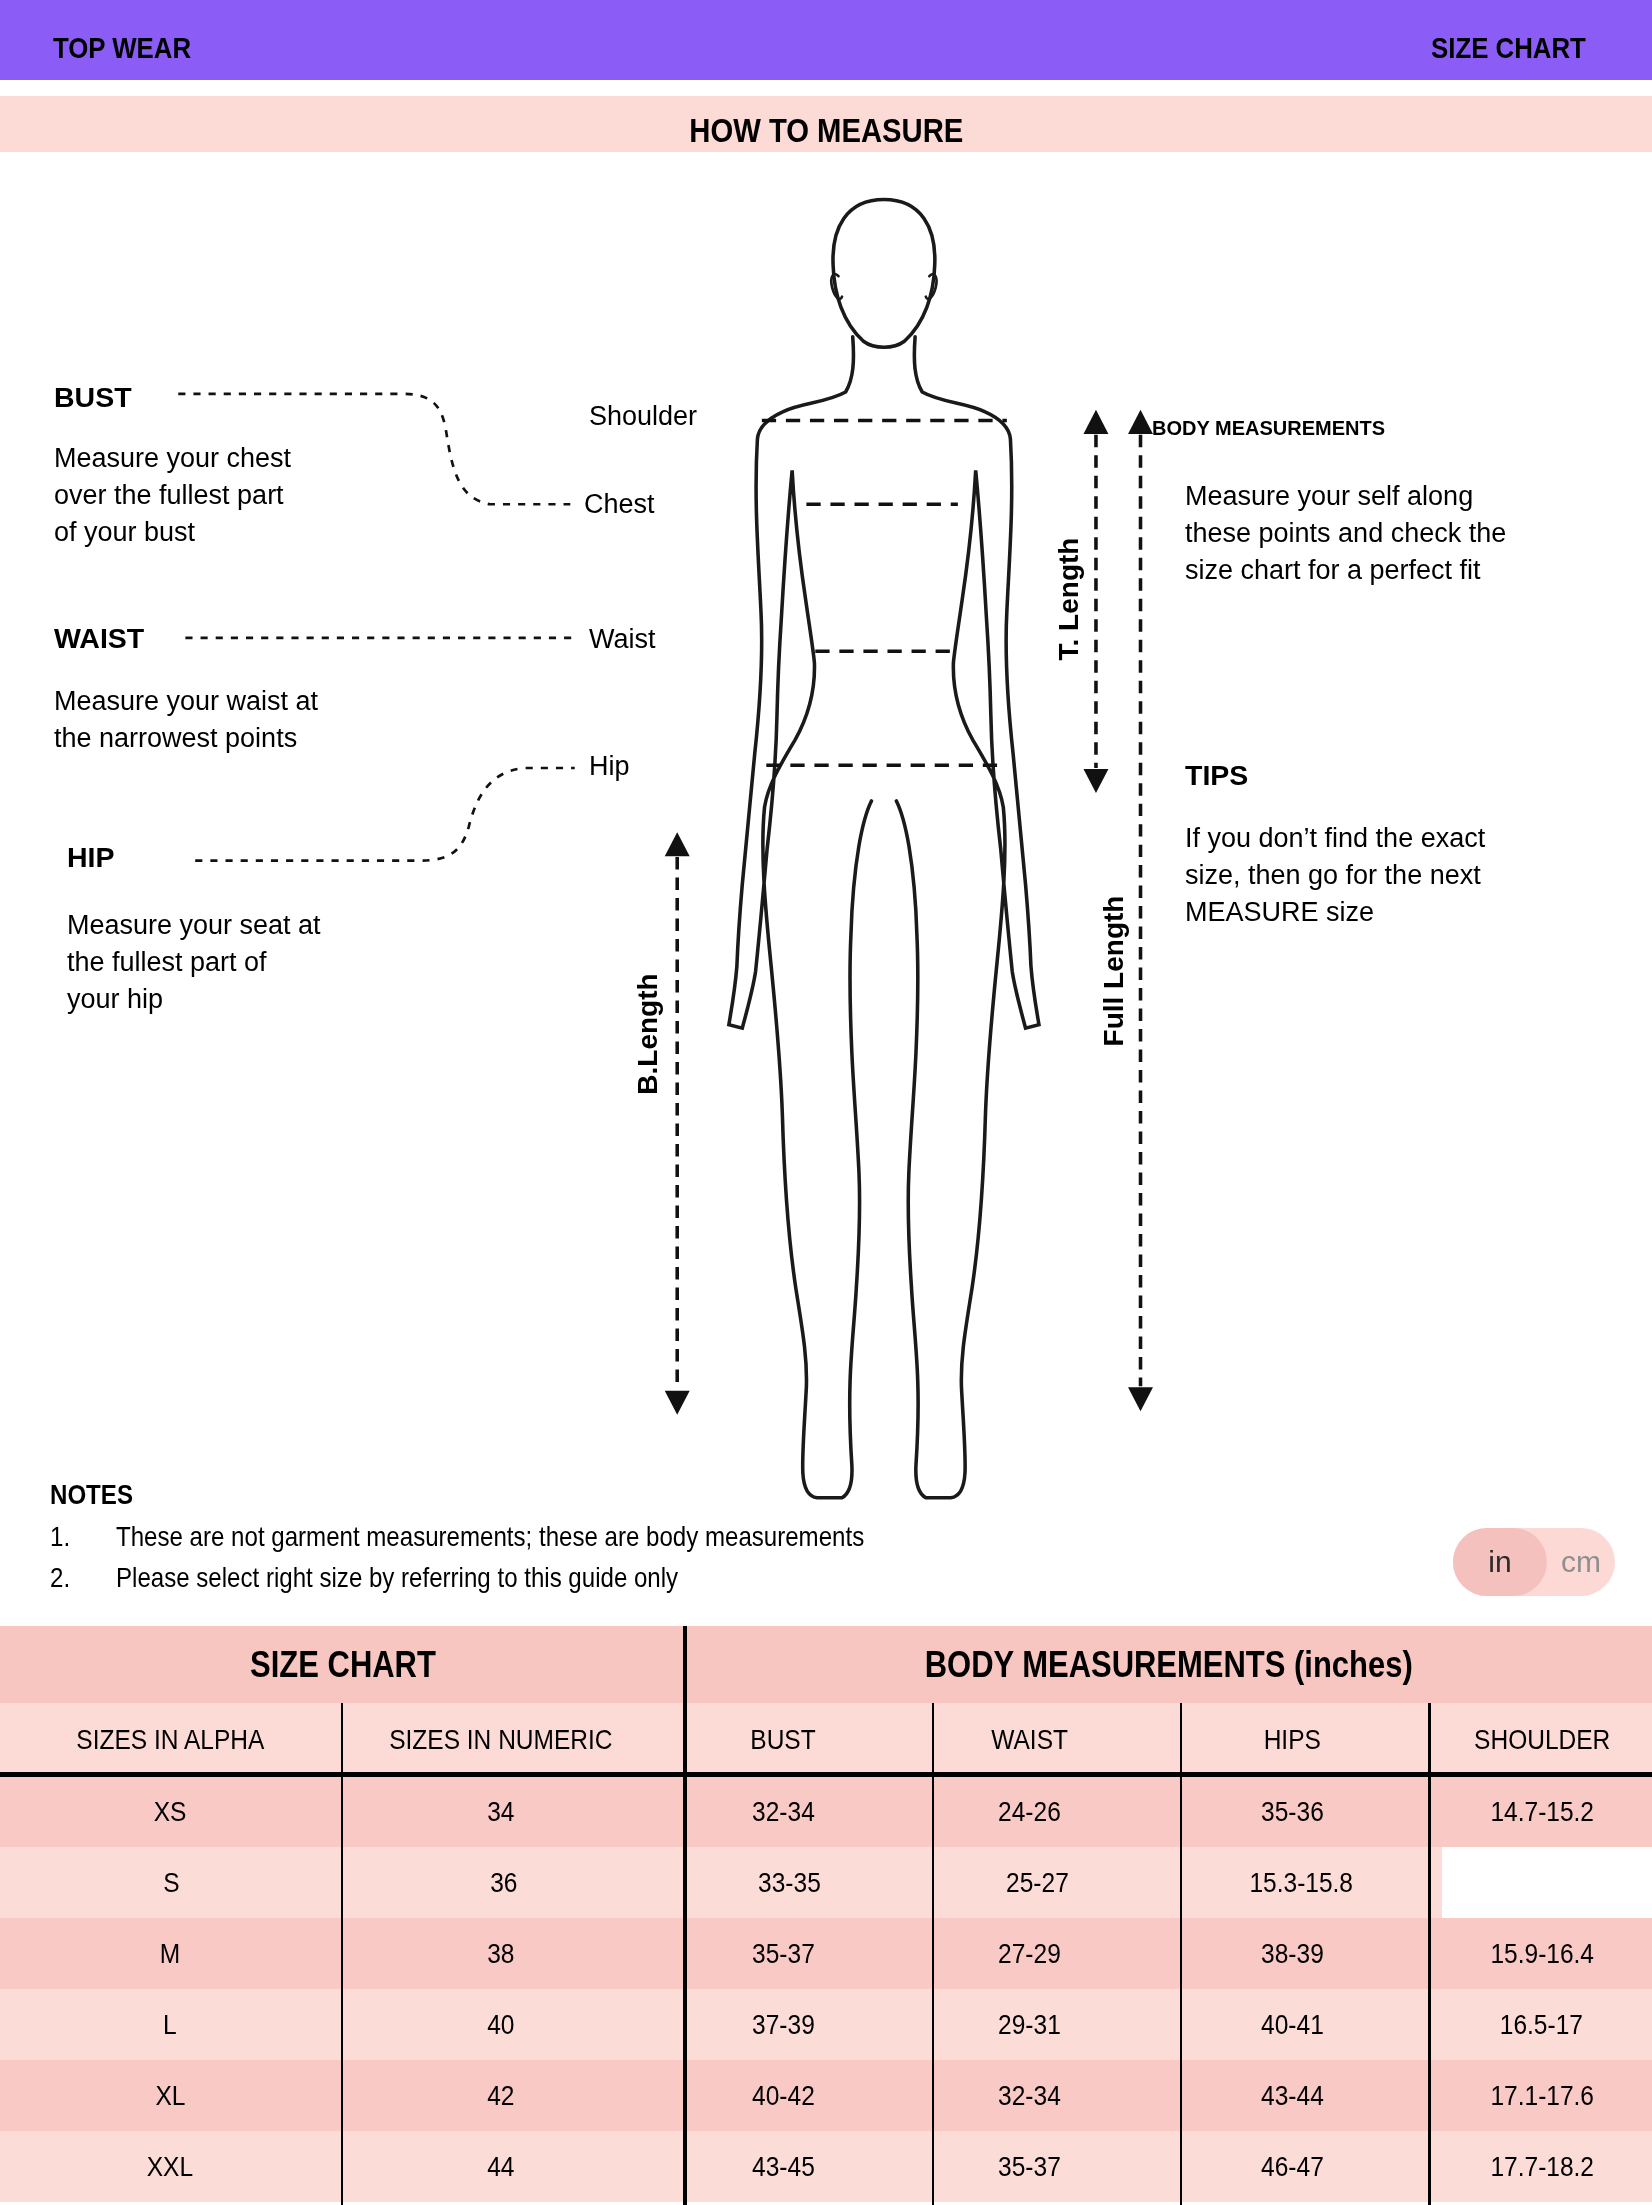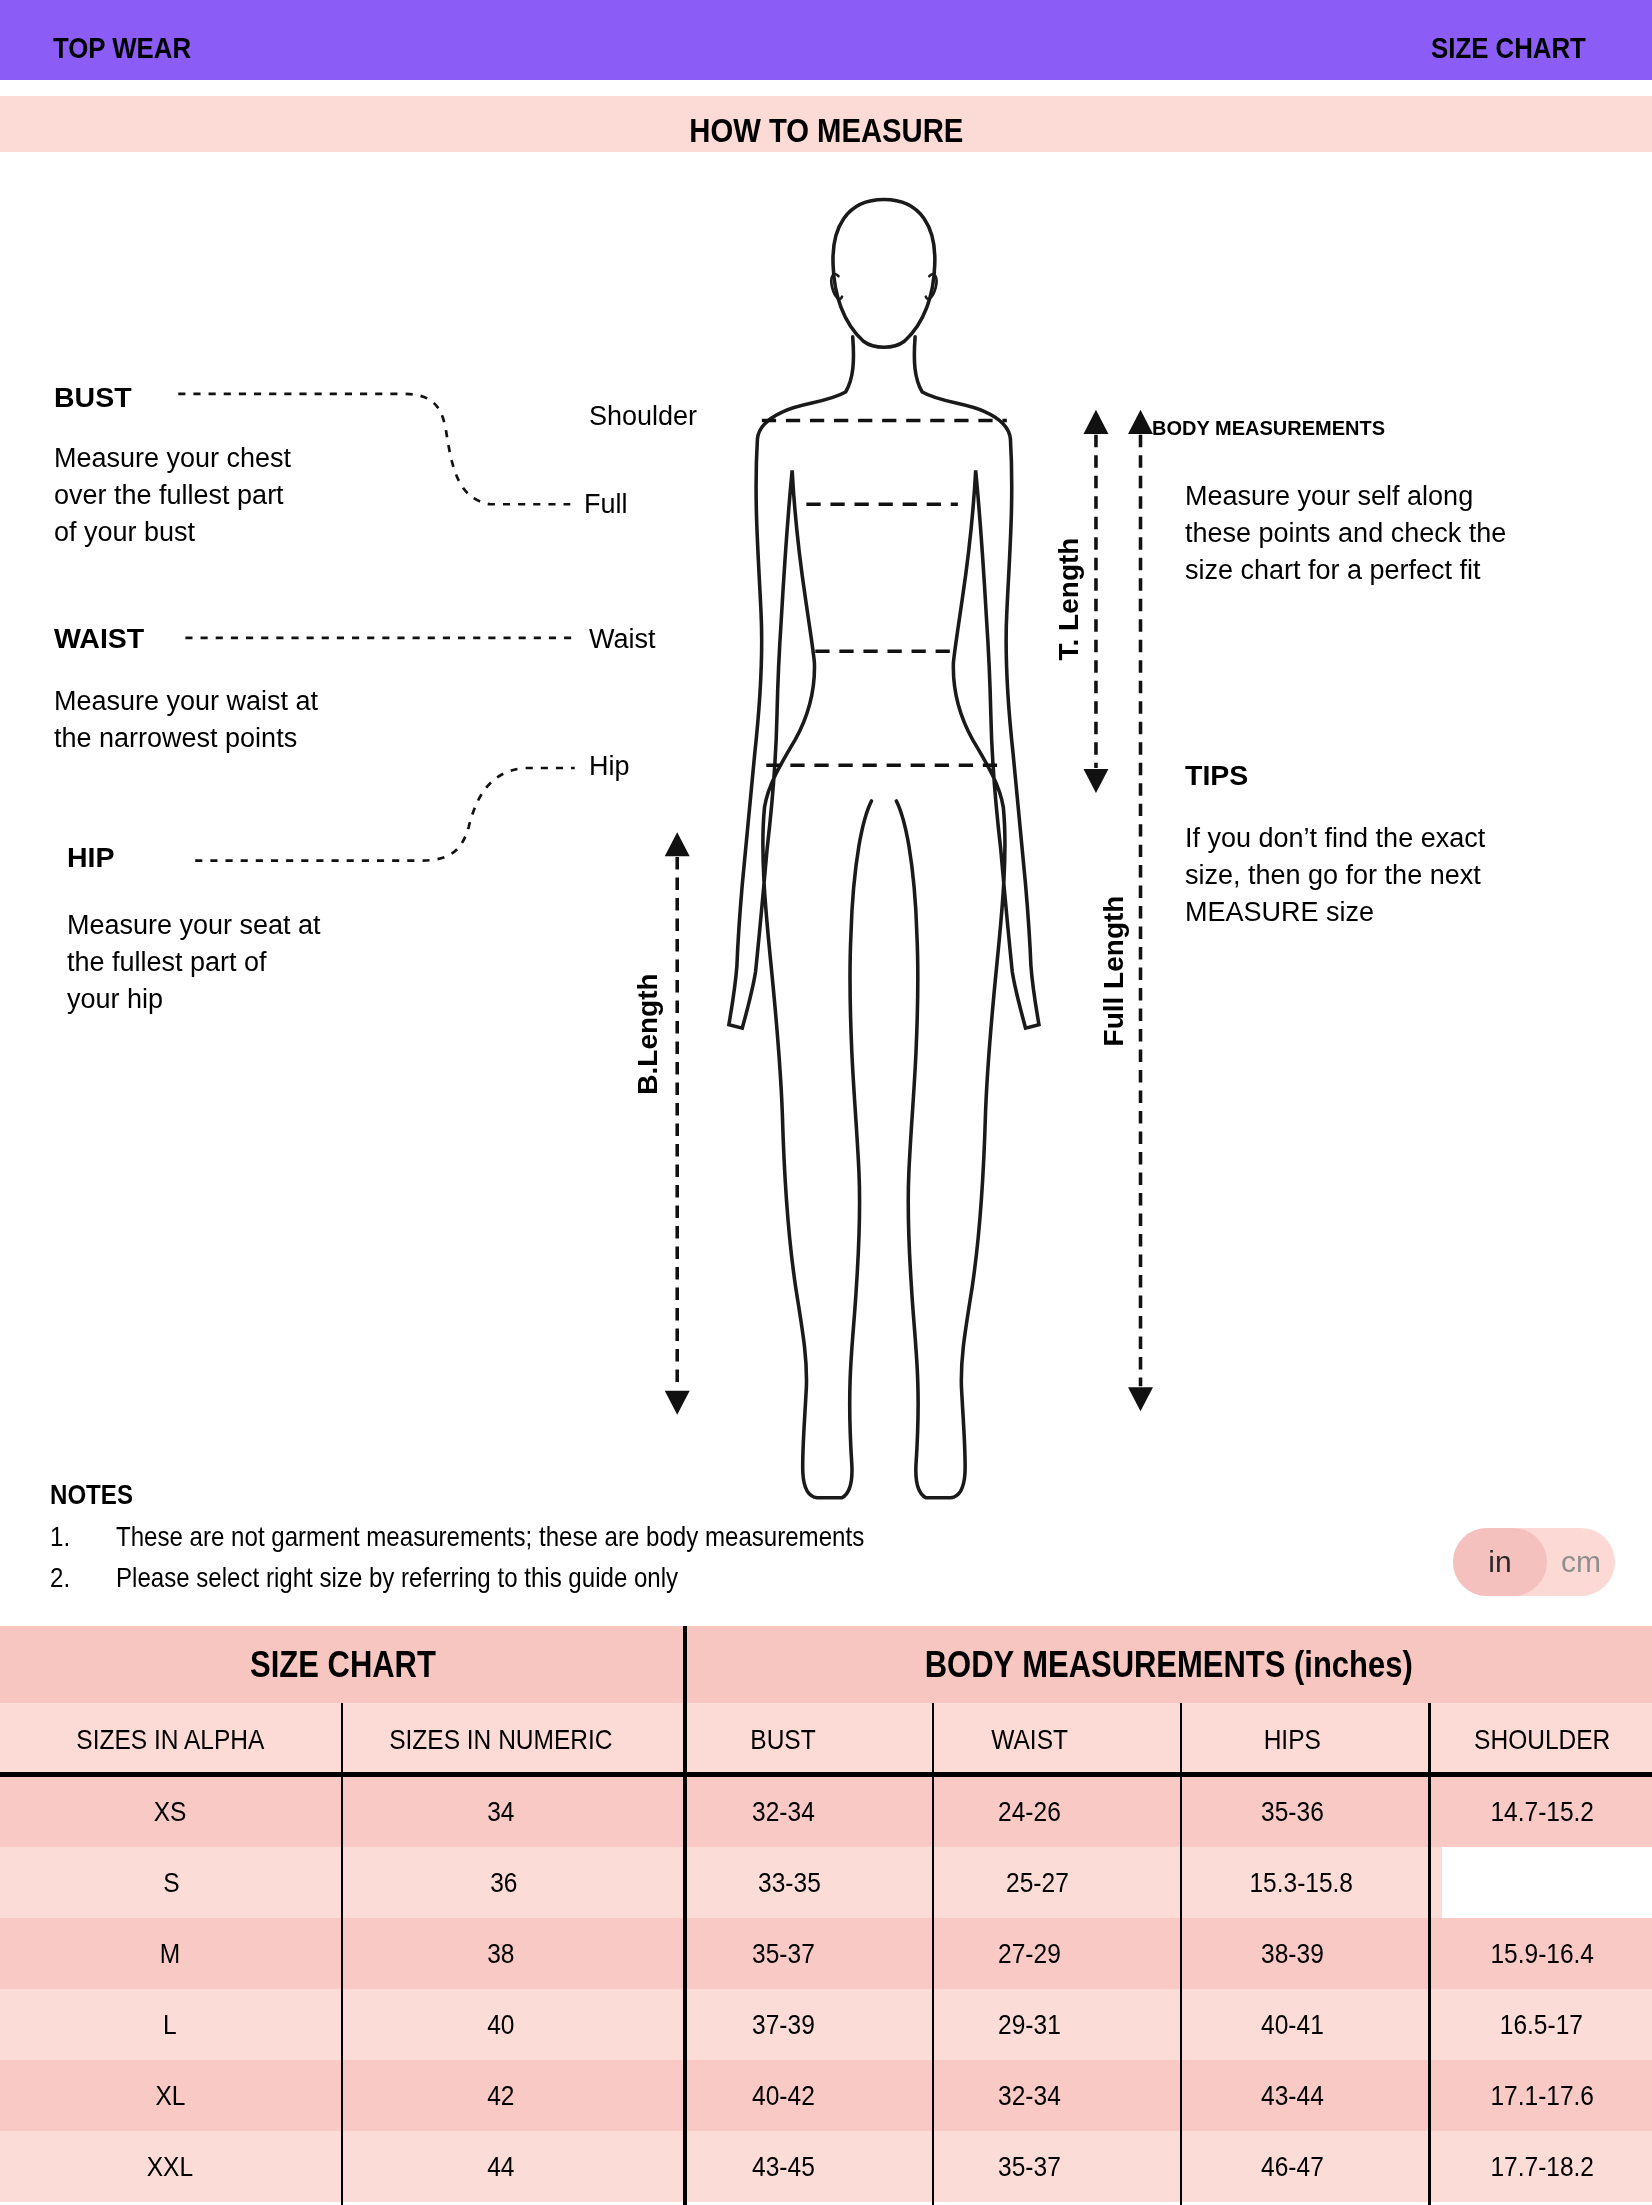--- a/index.html
+++ b/index.html
@@ -166,21 +166,21 @@
   <div class="abs para" style="left:1185px;top:478px;width:446px;">Measure your self along
 these points and check the
 size chart for a perfect fit</div>
 
   <div class="abs h-title" style="left:1185px;top:759px;">TIPS</div>
   <div class="abs para" style="left:1185px;top:820px;width:446px;">If you don’t find the exact
 size, then go for the next
 MEASURE size</div>
 
   <div class="abs flabel" style="left:589px;top:401px;">Shoulder</div>
-  <div class="abs flabel" style="left:584px;top:489px;">Full</div>
+  <div class="abs flabel" style="left:584px;top:489px;">Chest</div>
   <div class="abs flabel" style="left:589px;top:624px;">Waist</div>
   <div class="abs flabel" style="left:589px;top:751px;">Hip</div>
 
   <div class="abs vlabel" style="left:1069px;top:599px;">T. Length</div>
   <div class="abs vlabel" style="left:648px;top:1034px;">B.Length</div>
   <div class="abs vlabel" style="left:1114px;top:971px;">Full Length</div>
 
   <div class="abs" style="left:50px;top:1479px;font-weight:bold;font-size:28px;"><span class="nrw-l">NOTES</span></div>
   <div class="abs note-row" style="left:50px;top:1520px;width:1158px;">
     <span class="note-num"><span class="nrw-l">1.</span></span>

